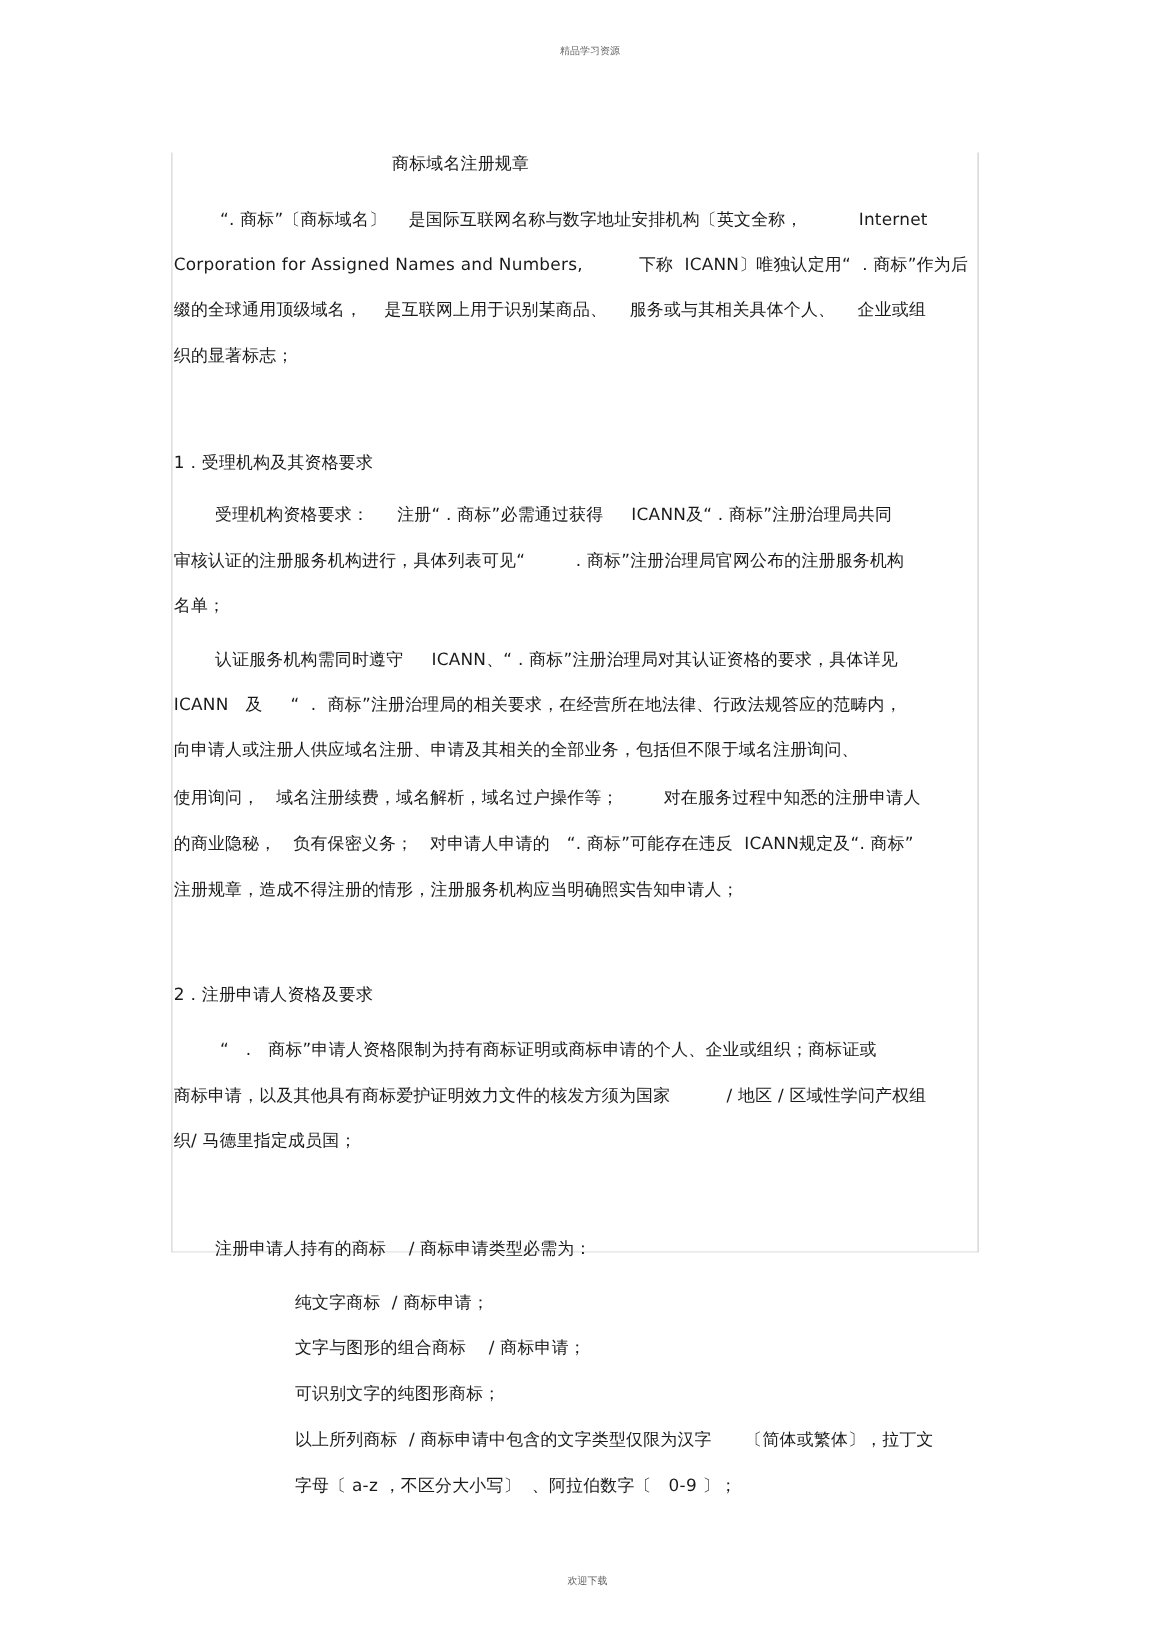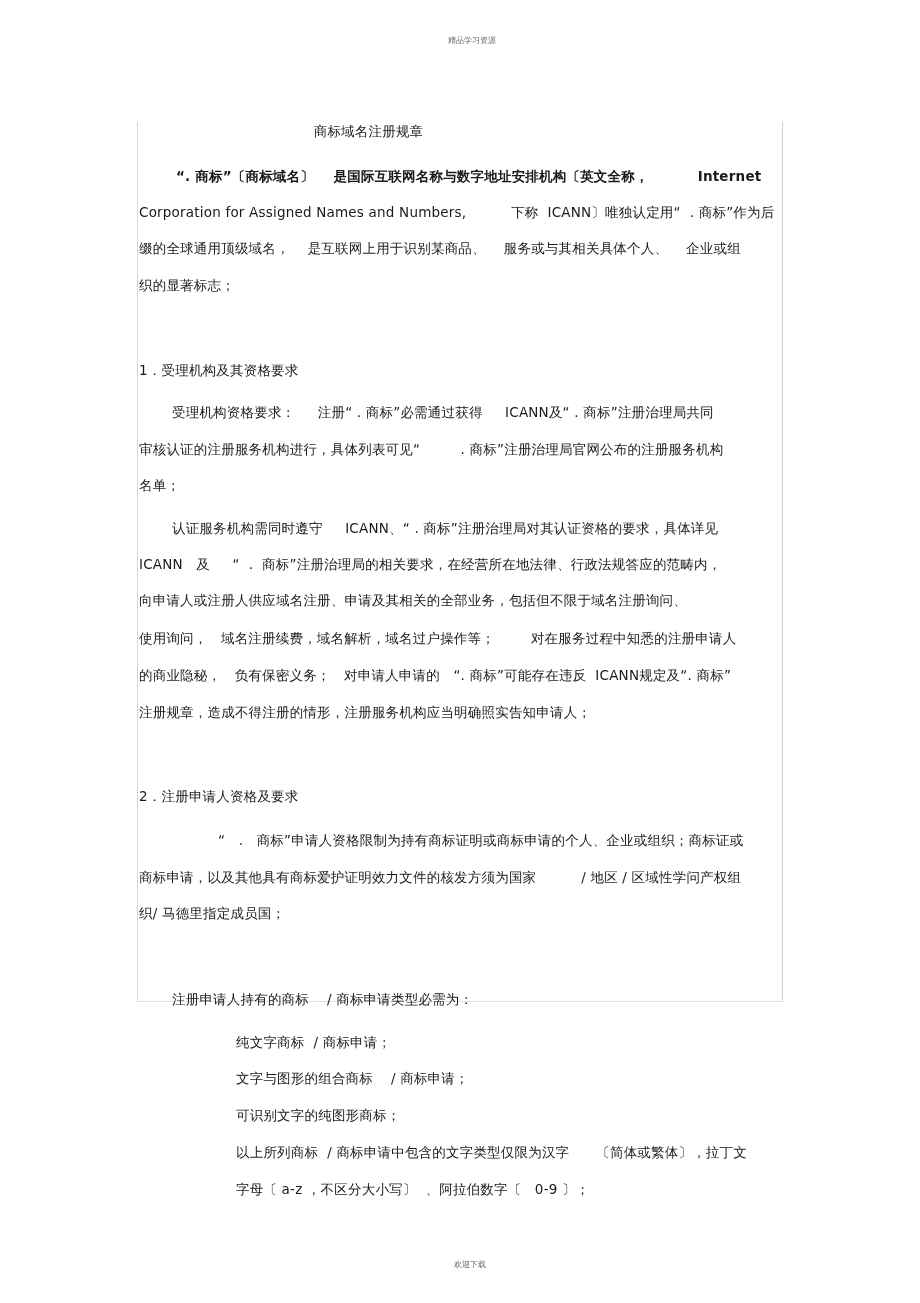--- a/index.html
+++ b/index.html
@@ -27,21 +27,21 @@
 </head>
 <body>
 
 <div class="header-note">精品学习资源</div>
 
 <div class="frame"></div>
 
 <div class="line title">商标域名注册规章</div>
 
 <div>
-  <div class="line" style="left:176px; top:167px;font-weight:bold;">“. 商标”〔商标域名〕    是国际互联网名称与数字地址安排机构〔英文全称，          Internet</div>
+  <div class="line" style="left:176px; top:167px;">“. 商标”〔商标域名〕    是国际互联网名称与数字地址安排机构〔英文全称，          Internet</div>
   <div class="line" style="left:139px; top:203px;">Corporation for Assigned Names and Numbers,          下称  ICANN〕唯独认定用“  . 商标”作为后</div>
   <div class="line" style="left:139px; top:239px;">缀的全球通用顶级域名，    是互联网上用于识别某商品、    服务或与其相关具体个人、    企业或组</div>
   <div class="line" style="left:139px; top:276px;">织的显著标志；</div>
 </div>
 
 <div class="line" style="left:139px; top:361px;">1．受理机构及其资格要求</div>
 
 <div>
   <div class="line" style="left:172px; top:403px;">受理机构资格要求：     注册“ . 商标”必需通过获得     ICANN及“ . 商标”注册治理局共同</div>
   <div class="line" style="left:139px; top:440px;">审核认证的注册服务机构进行，具体列表可见“         . 商标”注册治理局官网公布的注册服务机构</div>
@@ -53,21 +53,21 @@
   <div class="line" style="left:139px; top:555px;">ICANN   及     “  .  商标”注册治理局的相关要求，在经营所在地法律、行政法规答应的范畴内，</div>
   <div class="line" style="left:139px; top:591px;">向申请人或注册人供应域名注册、申请及其相关的全部业务，包括但不限于域名注册询问、</div>
   <div class="line" style="left:139px; top:629px;">使用询问，   域名注册续费，域名解析，域名过户操作等；        对在服务过程中知悉的注册申请人</div>
   <div class="line" style="left:139px; top:666px;">的商业隐秘，   负有保密义务；   对申请人申请的   “. 商标”可能存在违反  ICANN规定及“. 商标”</div>
   <div class="line" style="left:139px; top:703px;">注册规章，造成不得注册的情形，注册服务机构应当明确照实告知申请人；</div>
 </div>
 
 <div class="line" style="left:139px; top:787px;">2．注册申请人资格及要求</div>
 
 <div>
-  <div class="line" style="left:176px; top:831px;margin-left:42px;">“   .   商标”申请人资格限制为持有商标证明或商标申请的个人、企业或组织；商标证或</div>
+  <div class="line" style="left:176px; top:831px;">“   .   商标”申请人资格限制为持有商标证明或商标申请的个人、企业或组织；商标证或</div>
   <div class="line" style="left:139px; top:868px;">商标申请，以及其他具有商标爱护证明效力文件的核发方须为国家          / 地区 / 区域性学问产权组</div>
   <div class="line" style="left:139px; top:904px;">织/ 马德里指定成员国；</div>
 </div>
 
 <div class="line" style="left:172px; top:990px;">注册申请人持有的商标    / 商标申请类型必需为：</div>
 
 <div>
   <div class="line" style="left:236px; top:1033px;">纯文字商标  / 商标申请；</div>
   <div class="line" style="left:236px; top:1069px;">文字与图形的组合商标    / 商标申请；</div>
   <div class="line" style="left:236px; top:1106px;">可识别文字的纯图形商标；</div>

